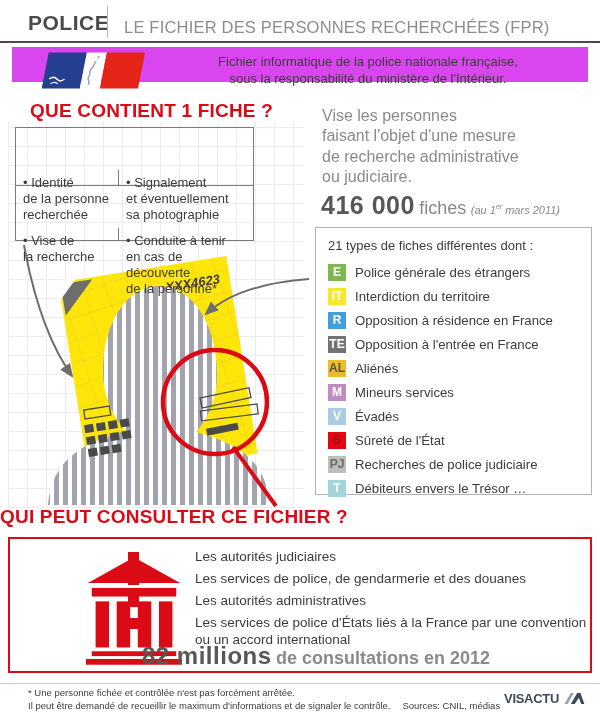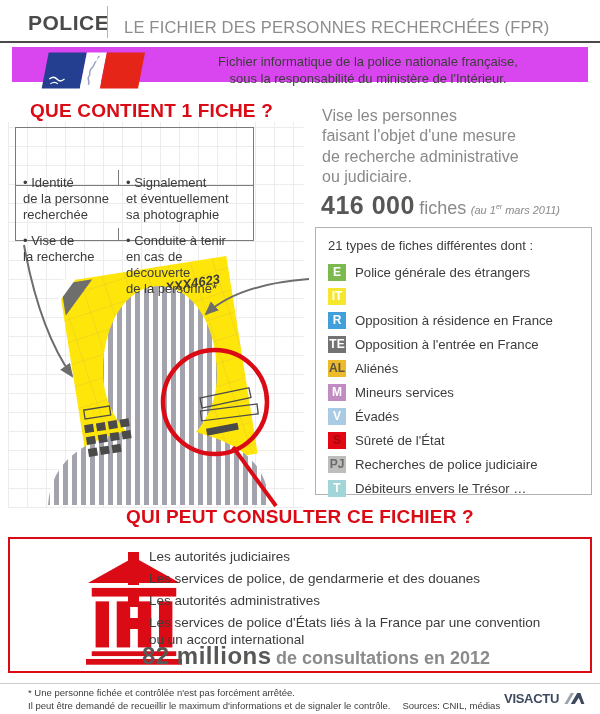--- a/index.html
+++ b/index.html
@@ -18,21 +18,21 @@
   .banner-text{position:absolute;left:150px;right:14px;top:7px;text-align:center;
                font-size:13px;line-height:1.3;color:#3c3c3b;white-space:pre-line;}
 
   
   .gridpaper{position:absolute;left:8px;top:122px;width:296px;height:386px;
      background-image:repeating-linear-gradient(0deg,#ececec 0 1px,transparent 1px 19px),
                       repeating-linear-gradient(90deg,#ececec 0 1px,transparent 1px 19px);}
 
   .red-title{font-size:19px;font-weight:bold;color:#db0b16;letter-spacing:.2px;}
   .t1{position:absolute;left:30px;top:100px;}
-  .t2{position:absolute;left:0;top:506px;width:600px;text-align:center;}
+  .t2{position:absolute;left:0;top:506px;width:600px;text-align:left;}
 
   
   .ftable{position:absolute;left:15px;top:127px;width:237px;border:1px solid #7a7a79;
           display:grid;grid-template-columns:103px 134px;grid-template-rows:58px 54px;}
   .ftable .cell{padding:5px 6px 0 7px;font-size:13px;line-height:1.22;color:#3c3c3b;white-space:pre-line;margin-top:42px;}
   .ftable .c0{border-right:1px solid #7a7a79;border-bottom:1px solid #7a7a79;}
   .ftable .c1{border-bottom:1px solid #7a7a79;}
   .ftable .c2{border-right:1px solid #7a7a79;}
 
   
@@ -51,21 +51,21 @@
          font-size:12px;font-weight:bold;margin-right:9px;}
   .tlabel{font-size:13.2px;color:#3c3c3b;white-space:nowrap;}
 
   .artwork{position:absolute;left:0;top:95px;width:310px;height:420px;pointer-events:none;}
 
   
   .consult{position:absolute;left:8px;top:537px;width:584px;height:136px;border:2px solid #db0b16;
            background:#fff;box-sizing:border-box;}
   .temple{position:absolute;left:76px;top:16px;}
   .clist{position:absolute;left:118px;top:10px;}
-  .citem{display:flex;margin-bottom:5px;}
+  .citem{display:flex;margin-bottom:5px;gap:46px;}
   .cbullet{flex:0 0 11px;height:11px;background:#db0b16;margin:3px 10px 0 0;}
   .ctext{font-size:13.5px;color:#3c3c3b;line-height:1.25;white-space:pre-line;}
   .stat2{position:absolute;left:132px;top:103px;white-space:nowrap;}
   .stat2 .stat-value{font-size:24px;}
   .stat2 .stat-rest{font-size:18px;color:#8a8a8a;font-weight:bold;}
 
   
   .footrule{position:absolute;left:0;top:683px;width:600px;height:1px;background:#cccccb;}
   .footnote{position:absolute;left:28px;top:687px;font-size:9.5px;line-height:1.35;color:#3c3c3b;}
   .sources{margin-left:12px;}
@@ -178,20 +178,21 @@
   </div>
 
   <div class="types">
     <div class="types-title">21 types de fiches différentes dont :</div>
     <div class="trow">
         <span class="badge" style="background-color: rgb(124, 185, 78); color: rgb(255, 255, 255);">E</span>
         <span class="tlabel">Police générale des étrangers</span>
       </div>
     <div class="trow">
         <span class="badge" style="background-color: rgb(246, 231, 46); color: rgb(255, 255, 255);">IT</span>
+        <span class="tlabel">Interdiction du territoire</span>
       </div>
     <div class="trow">
         <span class="badge" style="background-color: rgb(65, 160, 220); color: rgb(255, 255, 255);">R</span>
         <span class="tlabel">Opposition à résidence en France</span>
       </div>
     <div class="trow">
         <span class="badge" style="background-color: #737373; color: rgb(255, 255, 255);">TE</span>
         <span class="tlabel">Opposition à l'entrée en France</span>
       </div>
     <div class="trow">

